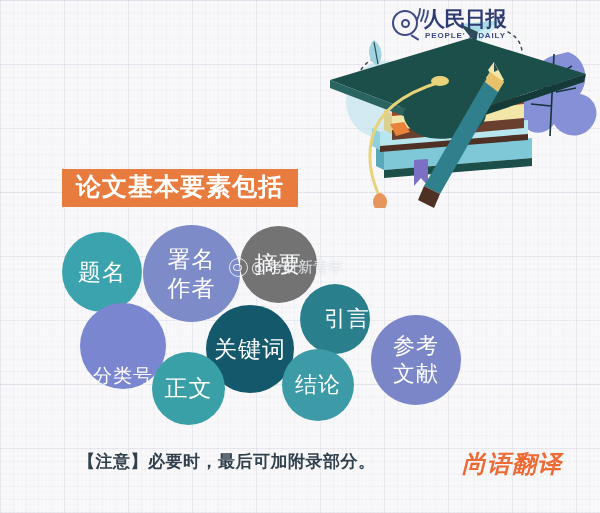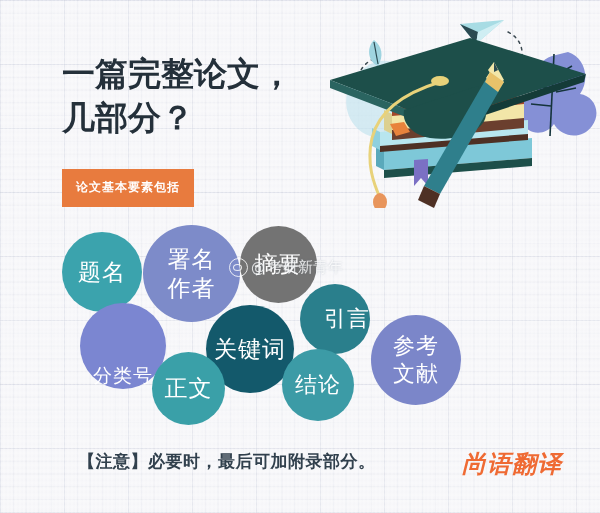--- a/index.html
+++ b/index.html
@@ -133,21 +133,21 @@
   .headline .l2 { display: block; }
 
   
   .banner {
     position: absolute;
     left: 62px;
     top: 169px;
     padding: 6px 14px 8px 14px;
     background: #e87b3e;
     color: #ffffff;
-    font-size: 12px;
+    font-size: 25px;
     font-weight: bold;
     letter-spacing: 1px;
     line-height: 24px;
     font-family: "DejaVu Sans", "Liberation Sans", sans-serif;
   }
 
   
   .bubble {
     position: absolute;
     border-radius: 50%;
@@ -304,25 +304,33 @@
         <path d="M172 54 L186 64 L122 176 L106 168 Z" fill="#2f7f8c"></path>
         <path d="M172 54 L186 64 L180 70 L168 60 Z" fill="#f2e6a8"></path>
         <path d="M170 52 L176 44 L186 62 L180 66 Z" fill="#f2e6a8"></path>
         <path d="M176 44 L180 52 L176 54 Z" fill="#2b4a52"></path>
         <path d="M106 168 L122 176 L116 190 L100 182 Z" fill="#4e3024"></path>
         <path d="M172 54 L186 64 L180 74 L167 64 Z" fill="#e8c26a"></path>
       </g>
     </svg>
   </div>
 
-
-  <div class="headline">
-    <span class="l1">一篇完整论文，</span>
-    <span class="l2">几部分？</span>
+  <div class="logo">
+    <div class="logo-at">
+      <div class="logo-at-tail"></div>
+    </div>
+    <svg class="logo-waves" viewBox="0 0 16 16">
+      <path d="M3 12 C5 8, 6 4, 6 1" stroke="#3d4a86" stroke-width="1.8" fill="none" stroke-linecap="round"></path>
+      <path d="M7 13 C9 9, 10 5, 10 2" stroke="#3d4a86" stroke-width="1.8" fill="none" stroke-linecap="round"></path>
+      <path d="M11 14 C13 10, 14 6, 14 3" stroke="#3d4a86" stroke-width="1.8" fill="none" stroke-linecap="round"></path>
+    </svg>
+    <div class="logo-cn">人民日报</div>
+    <div class="logo-en">PEOPLE' S DAILY</div>
   </div>
+
 
   <div class="banner">论文基本要素包括</div>
 
   <div id="bubble-layer">
       <div class="bubble" style="left: 62px; top: 232px; width: 80px; height: 80px; background: rgb(59, 163, 173); font-size: 23px; line-height: 29px;">
         <div>
           <span>题名</span>
         </div>
       </div>
       <div class="bubble" style="left: 143px; top: 225px; width: 97px; height: 97px; background: rgb(125, 139, 201); font-size: 23px; line-height: 29px;">

